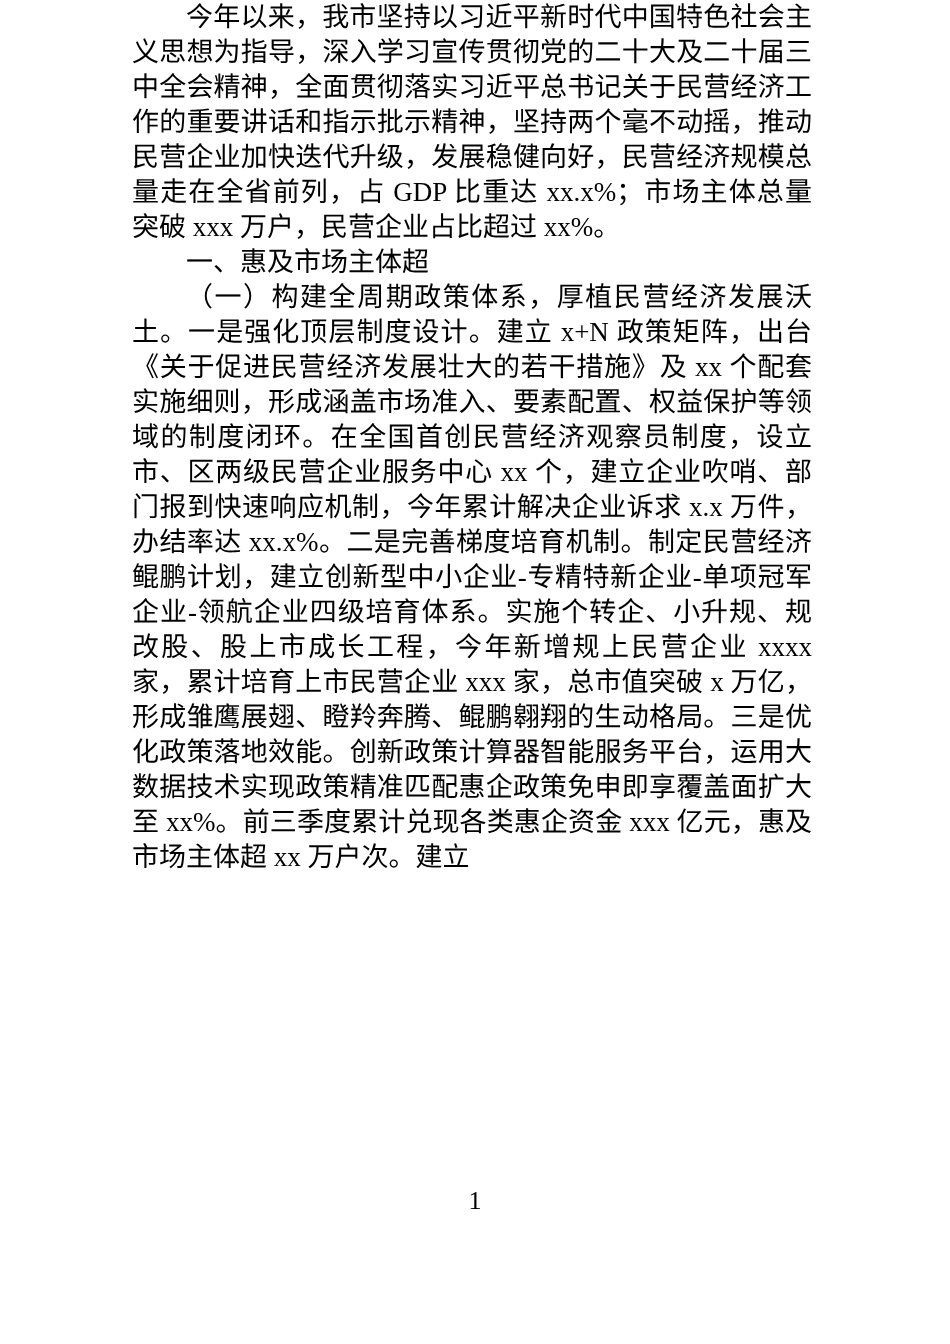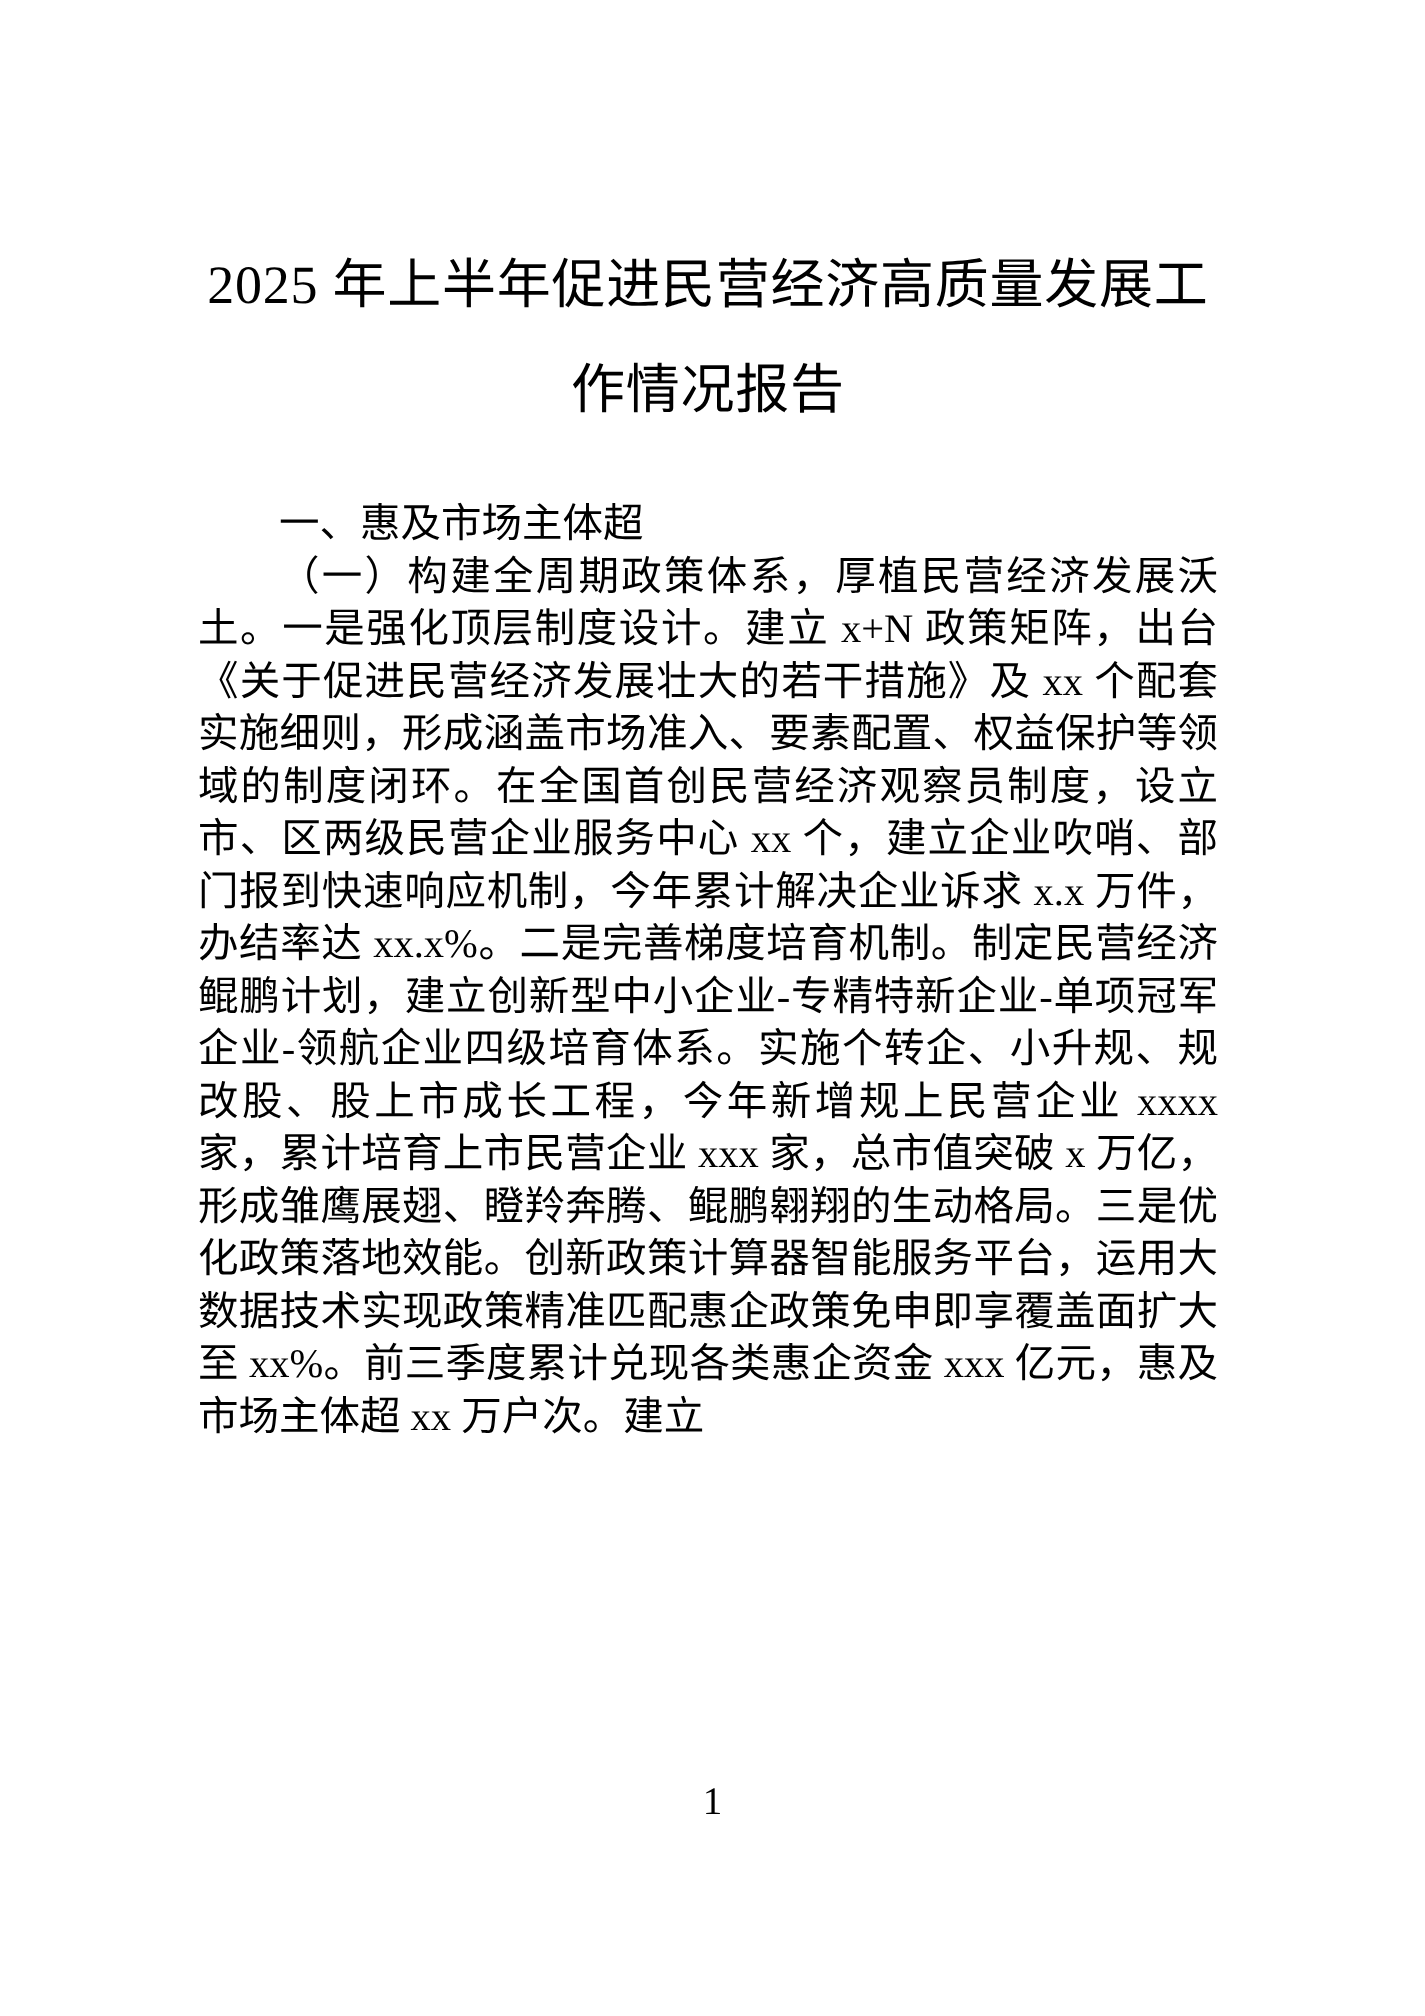--- a/index.html
+++ b/index.html
@@ -44,22 +44,22 @@
     text-align: center;
     font-size: 26px;
     line-height: 30px;
   }
 </style>
 </head>
 <body>
 
 <div class="page">
 
-  <h1 class="doc-title">2025 年上半年促进民营经济高质量发展工作情况报告</h1>
 
   <div class="doc-body">
+    <p>今年以来，我市坚持以习近平新时代中国特色社会主义思想为指导，深入学习宣传贯彻党的二十大及二十届三中全会精神，全面贯彻落实习近平总书记关于民营经济工作的重要讲话和指示批示精神，坚持两个毫不动摇，推动民营企业加快迭代升级，发展稳健向好，民营经济规模总量走在全省前列，占 GDP 比重达 xx.x%；市场主体总量突破 xxx 万户，民营企业占比超过 xx%。</p>
     <p>一、惠及市场主体超</p>
     <p>（一）构建全周期政策体系，厚植民营经济发展沃土。一是强化顶层制度设计。建立 x+N 政策矩阵，出台《关于促进民营经济发展壮大的若干措施》及 xx 个配套实施细则，形成涵盖市场准入、要素配置、权益保护等领域的制度闭环。在全国首创民营经济观察员制度，设立市、区两级民营企业服务中心 xx 个，建立企业吹哨、部门报到快速响应机制，今年累计解决企业诉求 x.x 万件，办结率达 xx.x%。二是完善梯度培育机制。制定民营经济鲲鹏计划，建立创新型中小企业-专精特新企业-单项冠军企业-领航企业四级培育体系。实施个转企、小升规、规改股、股上市成长工程，今年新增规上民营企业 xxxx 家，累计培育上市民营企业 xxx 家，总市值突破 x 万亿，形成雏鹰展翅、瞪羚奔腾、鲲鹏翱翔的生动格局。三是优化政策落地效能。创新政策计算器智能服务平台，运用大数据技术实现政策精准匹配惠企政策免申即享覆盖面扩大至 xx%。前三季度累计兑现各类惠企资金 xxx 亿元，惠及市场主体超 xx 万户次。建立</p>
   </div>
 
   <div class="page-footer">1</div>
 
 </div>
 
 </body></html>

